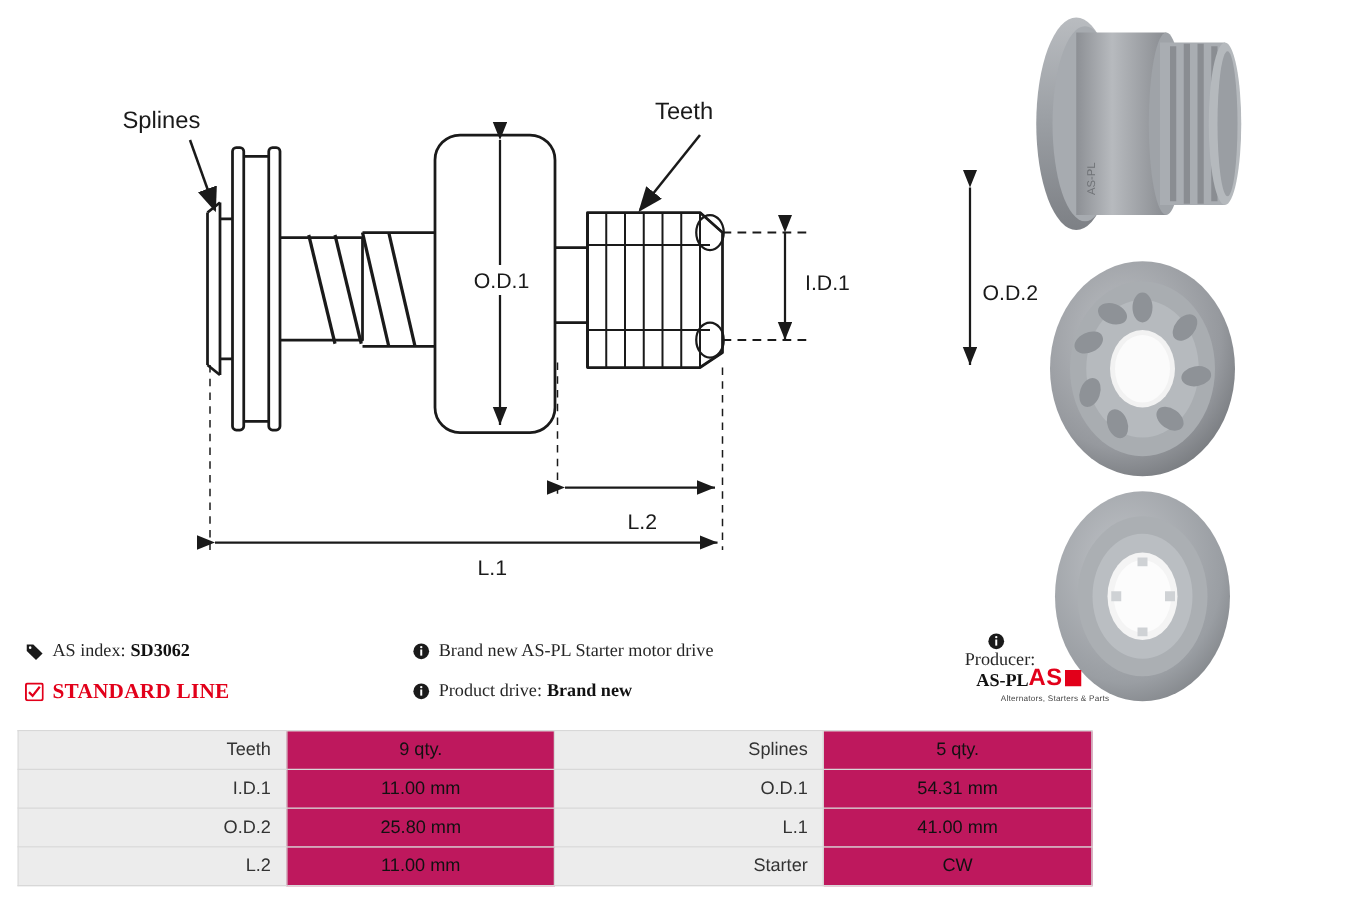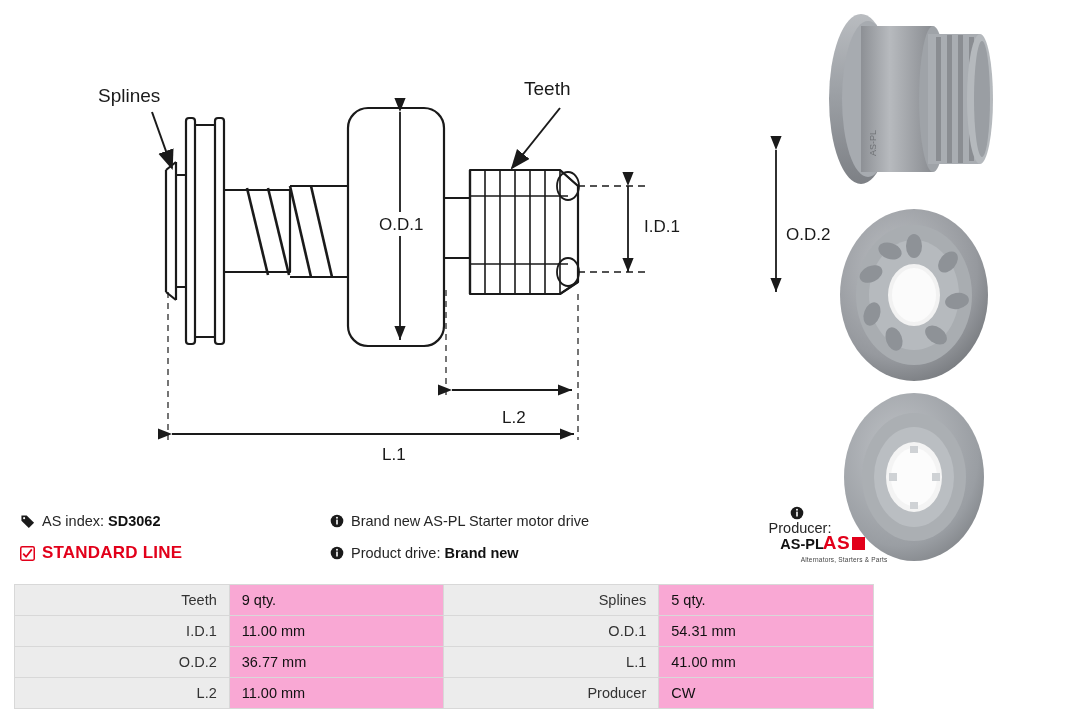--- a/index.html
+++ b/index.html
@@ -21,21 +21,21 @@
   .label-text { font-size:19px; fill:#1a1a1a; font-family:"Liberation Sans", sans-serif; }
   .dim-text   { font-size:17px; fill:#1a1a1a; font-family:"Liberation Sans", sans-serif; }
 
   
   .photos { position:absolute; right:0; top:0; width:196px; height:570px; }
   .photo { position:absolute; left:0; width:196px; }
   .photo svg { display:block; }
 
   
   .info { position:absolute; left:0; top:498px; width:890px; height:78px; }
-  .info-row { position:absolute; left:0; width:890px; height:30px; display:flex; }
+  .info-row { position:absolute; left:0; width:890px; height:30px; display:flex;font-family:Liberation Serif, serif; }
   .info-row.r1 { top:8px; }
   .info-row.r2 { top:40px; }
   .cell { display:flex; align-items:center; font-size:14.5px; }
   .c1 { width:330px; padding-left:20px; }
   .c2 { width:380px; }
   .c3 { width:180px;flex-direction:column; }
   .ico { margin-right:7px; display:inline-flex; align-items:center; }
   .lbl { color:#262626; }
   .val { font-weight:bold; color:#111; margin-left:4px; }
   .std { color:#e2001a; font-weight:bold; font-size:17px; letter-spacing:.2px; }
@@ -48,21 +48,21 @@
   .brand .b-sub { font-size:6.5px; color:#444; letter-spacing:.2px; margin-top:2px; }
 
   
   table.specs {
     position:absolute; left:14px; top:584px;
     width:860px; border-collapse:collapse;
     font-size:14.5px;
   }
   table.specs td { height:31px; border:1px solid #d8d8d8; padding:0 12px; }
   td.k { width:215px; background:#ececec; color:#333; text-align:right; }
-  td.v { width:215px; background:#f9a8d4; color:#111; text-align:left; }
+  td.v { width:215px; background:#be185d; color:#111; text-align:center; }
 </style>
 </head>
 <body>
 
 <div class="page">
 
   <div class="drawing">
     <svg width="890" height="490" viewBox="0 0 890 490" xmlns="http://www.w3.org/2000/svg">
       <g fill="none" stroke="#1a1a1a" stroke-width="2.2" stroke-linejoin="round">
 
@@ -300,26 +300,26 @@
         <td class="v">5 qty.</td>
       </tr>
       <tr>
         <td class="k">I.D.1</td>
         <td class="v">11.00 mm</td>
         <td class="k">O.D.1</td>
         <td class="v">54.31 mm</td>
       </tr>
       <tr>
         <td class="k">O.D.2</td>
-        <td class="v">36.77 mm</td>
+        <td class="v">25.80 mm</td>
         <td class="k">L.1</td>
         <td class="v">41.00 mm</td>
       </tr>
       <tr>
         <td class="k">L.2</td>
         <td class="v">11.00 mm</td>
-        <td class="k">Producer</td>
+        <td class="k">Starter</td>
         <td class="v">CW</td>
       </tr>
     </tbody>
   </table>
 
 </div>
 
 </body></html>

